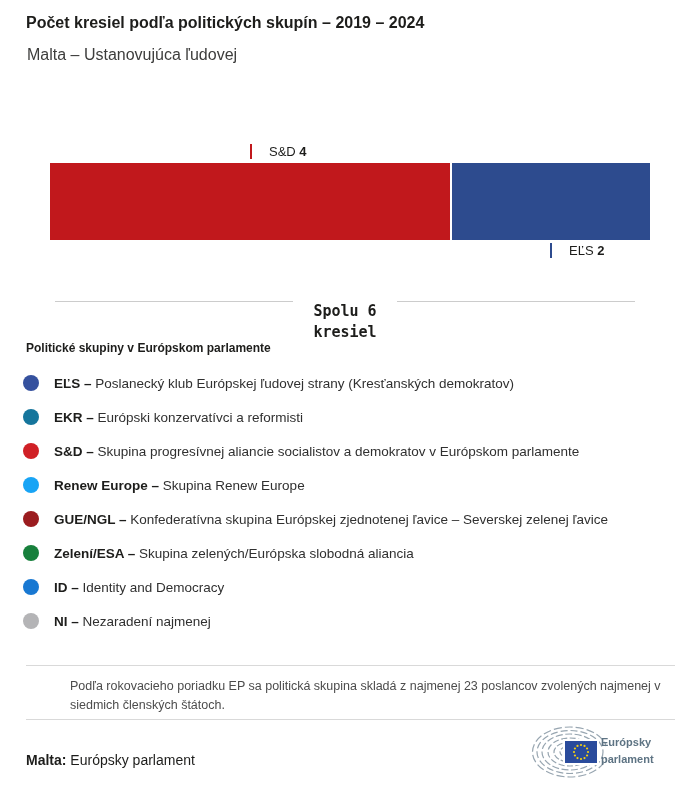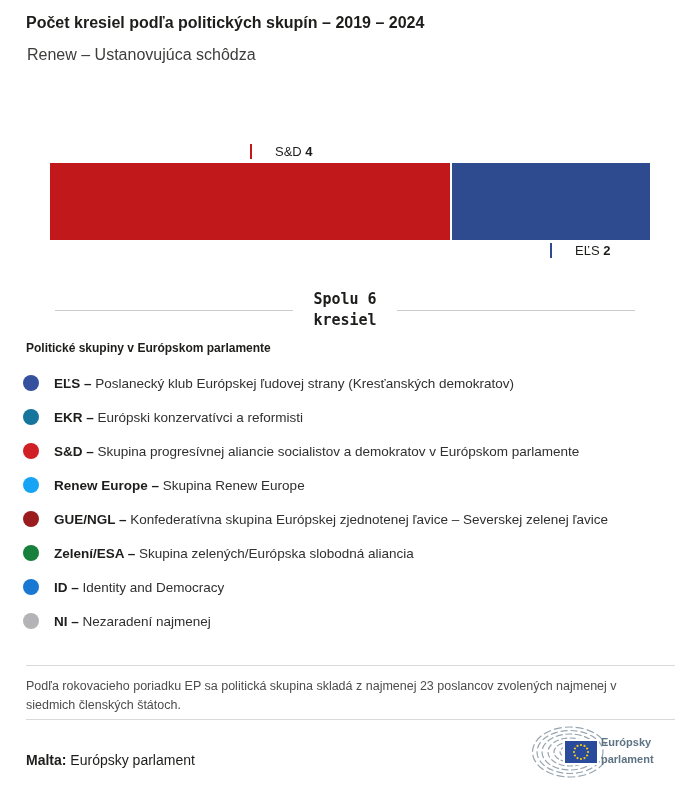--- a/index.html
+++ b/index.html
@@ -16,60 +16,60 @@
 
   
   .chart { left:50px; top:144px; width:600px; height:114px; }
   .bar { position:absolute; left:0; top:19px; width:100%; height:77px; display:flex; }
   .segment { height:100%; }
   .segment + .segment { border-left:2px solid #ffffff; box-sizing:border-box; }
   .ann { position:absolute; height:15px; white-space:nowrap; }
   .ann.above { top:0; }
   .ann.below { top:99px; }
   .tick { display:inline-block; width:2px; height:15px; vertical-align:top; }
-  .ann-text { font-size:13px; line-height:15px; margin-left:23px; color:#1d1d1b; vertical-align:top; }
+  .ann-text { font-size:13px; line-height:15px; margin-left:17px; color:#1d1d1b; vertical-align:top; }
   .ann-text b { font-weight:bold; }
 
   
-  .total-divider { left:55px; top:289px; width:580px; height:42px;
-    display:flex; align-items:center; }
+  .total-divider { left:55px; top:301px; width:580px; height:42px;
+    display:flex; align-items:flex-start; }
   .divider-line { flex:1; height:1px; background:#cccccc; }
   .total-label { padding:0 20px; text-align:center;
     font-family:"DejaVu Sans Mono", monospace; font-weight:bold;
     font-size:15px; line-height:21px; color:#1d1d1b; }
 
   
   .legend-heading { left:26px; top:341px; font-size:12px; font-weight:bold; color:#1d1d1b; }
   .legend-list { left:23px; top:366px; width:660px; }
   .legend-item { display:flex; align-items:center; height:34px; }
   .legend-dot { width:16px; height:16px; border-radius:50%; flex:0 0 16px; margin-right:15px; }
   .legend-line { font-size:13.5px; color:#303030; }
   .legend-line b { color:#1d1d1b; font-weight:bold; }
 
   
   .footnote { left:26px; top:665px; width:649px; box-sizing:border-box;
     border-top:1px solid #d9d9d9; border-bottom:1px solid #d9d9d9;
     height:55px; padding-top:11px; font-size:12.5px; line-height:19px; color:#4c4c4c; }
-  .footnote-inner { max-width:632px; }
+  .footnote-inner { max-width:632px;margin-left:44px; }
 
   
   .source { left:26px; top:752px; font-size:14px; color:#1d1d1b; }
   .source b { font-weight:bold; }
   .logo { left:530px; top:724px; width:142px; height:56px; }
   .logo-arcs { position:absolute; left:0; top:1px; }
   .flag { position:absolute; left:35px; top:17px; width:32px; height:22px;
     box-shadow:0 0 0 2px #ffffff; }
   .logo-text { position:absolute; left:71px; top:10px; font-size:11px; font-weight:bold;
     color:#5d7383; line-height:17px; }
 </style>
 </head>
 <body>
 
 <div class="abs title">Počet kresiel podľa politických skupín – 2019 – 2024</div>
-<div class="abs subtitle">Renew – Ustanovujúca schôdza</div>
+<div class="abs subtitle">Malta – Ustanovujúca ľudovej</div>
 
 <div class="abs chart">
   <div class="bar">
       <div class="segment" style="width: 66.6667%; background: rgb(193, 24, 28);"></div>
       <div class="segment" style="width: 33.3333%; background: rgb(45, 75, 142);"></div>
     </div>
 <div class="ann above" style="left: 33.3333%;"><span class="tick" style="background: rgb(193, 24, 28);"></span><span class="ann-text"><span>S&amp;D </span><b>4</b></span></div>
     <div class="ann below" style="left: 83.3333%;"><span class="tick" style="background: rgb(45, 75, 142);"></span><span class="ann-text"><span>EĽS </span><b>2</b></span></div>
   </div>
 

